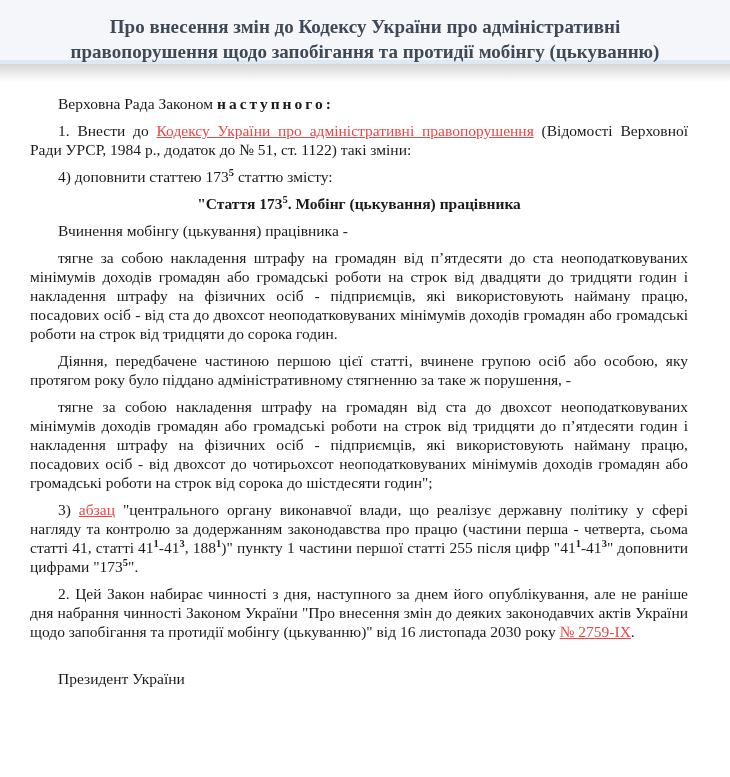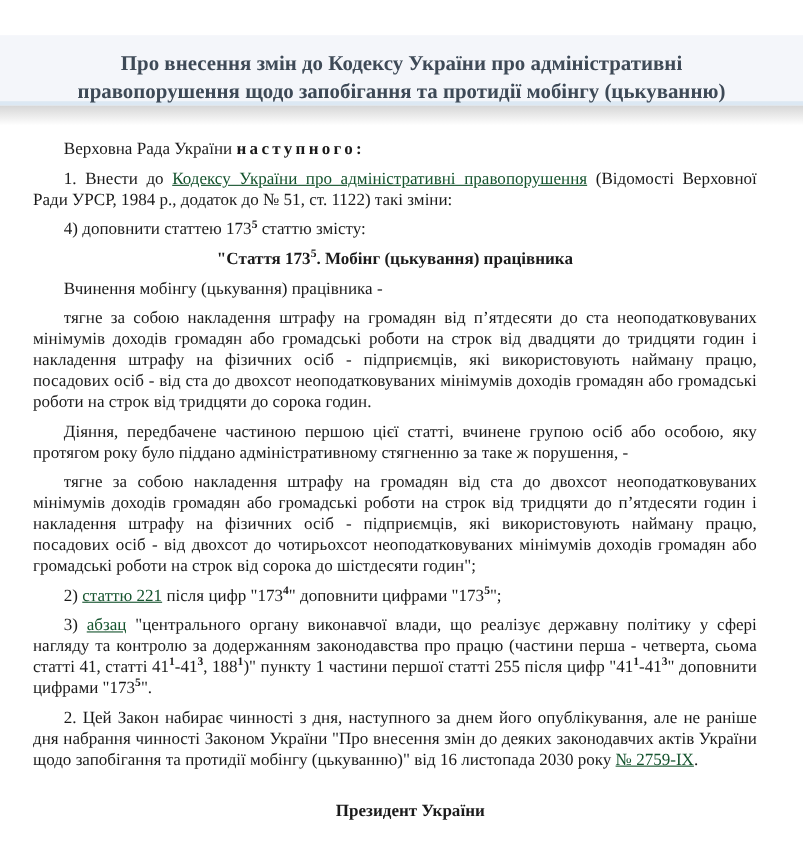--- a/index.html
+++ b/index.html
@@ -2,54 +2,53 @@
 <html lang="uk"><head>
 <meta charset="utf-8">
 <style>
   html,body{margin:0;padding:0;}
   body{
     width:730px;height:777px;overflow:hidden;background:#ffffff;
     font-family:"Liberation Serif", serif;
     font-size:15.5px;line-height:19px;color:#1a1a1a;
   }
   
-  .header{position:relative;width:730px;margin-top:32px;}
+  .header{position:relative;width:730px;}
   .band{position:absolute;top:0;left:0;width:730px;height:60px;background:#f4f6fa;border-bottom:4px solid #dce8f3;}
   .band-shadow{position:absolute;top:64px;left:0;width:730px;height:18px;background:linear-gradient(#d6d6d6,#ffffff);}
   h1.title{
     position:relative;z-index:1;margin:0 45px;padding-top:14px;
     text-align:center;font-size:19px;line-height:25px;font-weight:bold;color:#3e4a57;
   }
   .content{margin:0 42px 0 30px;}
   .p{margin:8px 0 0 0;text-align:justify;text-indent:28px;}
   .p-first{margin-top:30px;}
   .p-center{text-align:center;text-indent:0;font-weight:bold;}
-  a{color:#14532d;text-decoration:underline;cursor:pointer;}
+  a{color:#ef4444;text-decoration:underline;cursor:pointer;}
   sup{font-weight:bold;font-size:10.5px;line-height:0;}
   .bsp{font-weight:bold;letter-spacing:3px;}
-  .signature{display:flex;justify-content:center;margin:28px 0 0 0;padding-left:28px;font-weight:bold;gap:44px;}
+  .signature{display:flex;justify-content:flex-start;margin:28px 0 0 0;padding-left:28px;font-weight:normal;gap:44px;}
 </style>
 </head>
 <body>
 
 <div class="header">
   <div class="band"></div>
   <div class="band-shadow"></div>
   <h1 class="title">Про внесення змін до Кодексу України про адміністративні правопорушення щодо запобігання та протидії мобінгу (цькуванню)</h1>
 </div>
 
 <div class="content">
-  <p class="p p-first"><span>Верховна Рада України </span><span class="bsp">наступного:</span></p>
+  <p class="p p-first"><span>Верховна Рада Законом </span><span class="bsp">наступного:</span></p>
   <p class="p"><span>1. Внести до </span><a href="#">Кодексу України про адміністративні правопорушення</a><span> (Відомості Верховної Ради УРСР, 1984 р., додаток до № 51, ст. 1122) такі зміни:</span></p>
   <p class="p"><span>4) доповнити статтею 173</span><sup>5</sup><span> статтю змісту:</span></p>
   <p class="p p-center"><span>"Стаття 173</span><sup>5</sup><span>. Мобінг (цькування) працівника</span></p>
   <p class="p"><span>Вчинення мобінгу (цькування) працівника -</span></p>
   <p class="p"><span>тягне за собою накладення штрафу на громадян від п’ятдесяти до ста неоподатковуваних мінімумів доходів громадян або громадські роботи на строк від двадцяти до тридцяти годин і накладення штрафу на фізичних осіб - підприємців, які використовують найману працю, посадових осіб - від ста до двохсот неоподатковуваних мінімумів доходів громадян або громадські роботи на строк від тридцяти до сорока годин.</span></p>
   <p class="p"><span>Діяння, передбачене частиною першою цієї статті, вчинене групою осіб або особою, яку протягом року було піддано адміністративному стягненню за таке ж порушення, -</span></p>
   <p class="p"><span>тягне за собою накладення штрафу на громадян від ста до двохсот неоподатковуваних мінімумів доходів громадян або громадські роботи на строк від тридцяти до п’ятдесяти годин і накладення штрафу на фізичних осіб - підприємців, які використовують найману працю, посадових осіб - від двохсот до чотирьохсот неоподатковуваних мінімумів доходів громадян або громадські роботи на строк від сорока до шістдесяти годин";</span></p>
-  <p class="p"><span>2) </span><a href="#">статтю 221</a><span> після цифр "173</span><sup>4</sup><span>" доповнити цифрами "173</span><sup>5</sup><span>";</span></p>
   <p class="p"><span>3) </span><a href="#">абзац</a><span> "центрального органу виконавчої влади, що реалізує державну політику у сфері нагляду та контролю за додержанням законодавства про працю (частини перша - четверта, сьома статті 41, статті 41</span><sup>1</sup><span>-41</span><sup>3</sup><span>, 188</span><sup>1</sup><span>)" пункту 1 частини першої статті 255 після цифр "41</span><sup>1</sup><span>-41</span><sup>3</sup><span>" доповнити цифрами "173</span><sup>5</sup><span>".</span></p>
   <p class="p"><span>2. Цей Закон набирає чинності з дня, наступного за днем його опублікування, але не раніше дня набрання чинності Законом України "Про внесення змін до деяких законодавчих актів України щодо запобігання та протидії мобінгу (цькуванню)" від 16 листопада 2030 року </span><a href="#">№ 2759-IX</a><span>.</span></p>
 
   <div class="signature">
     <span>Президент України</span>
   </div>
 </div>
 
 </body></html>

